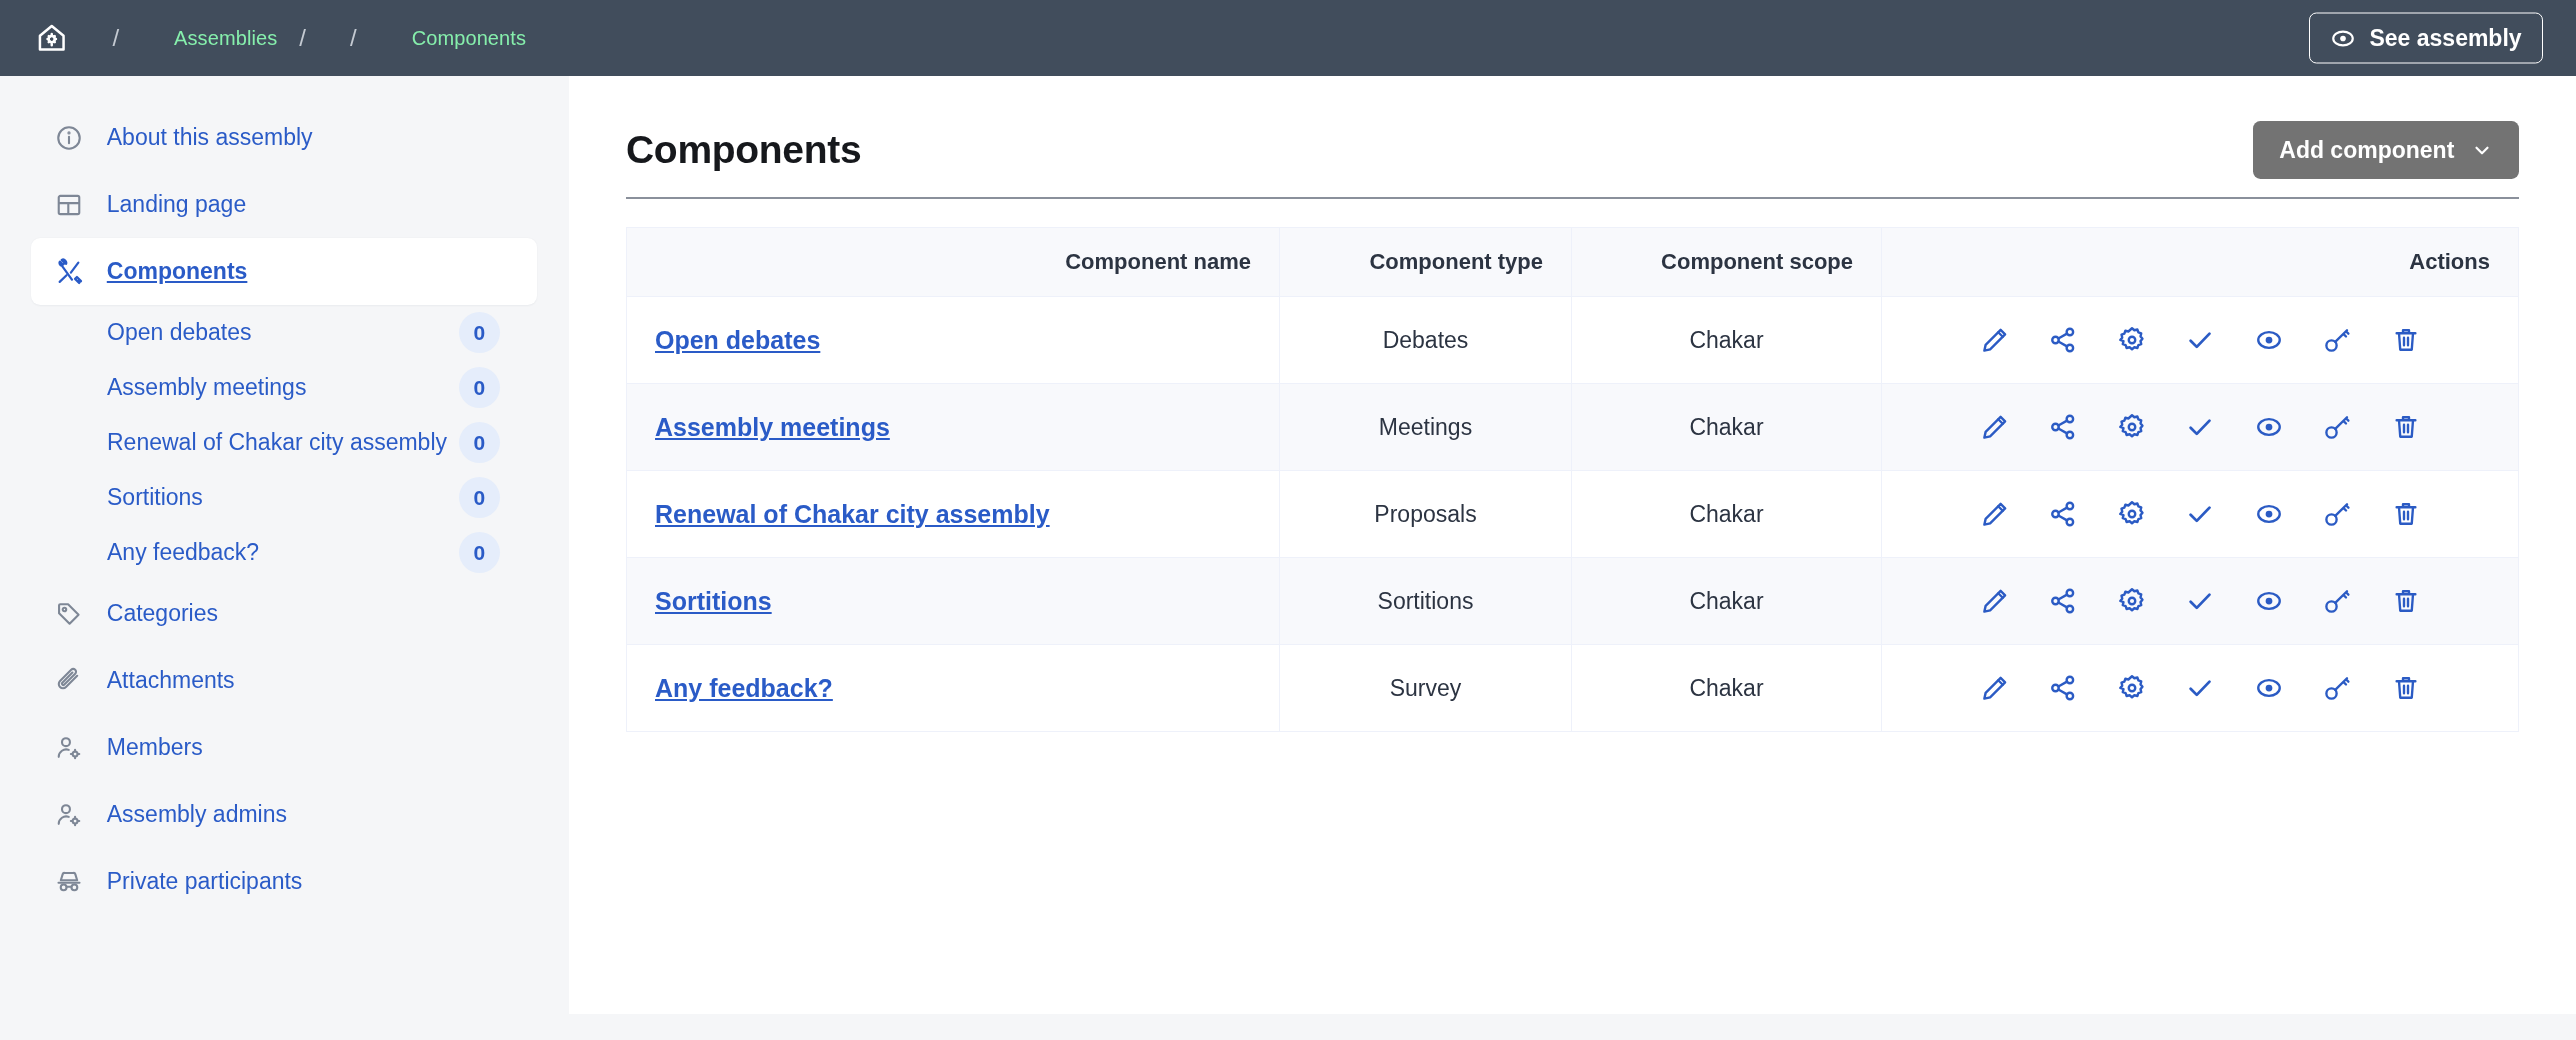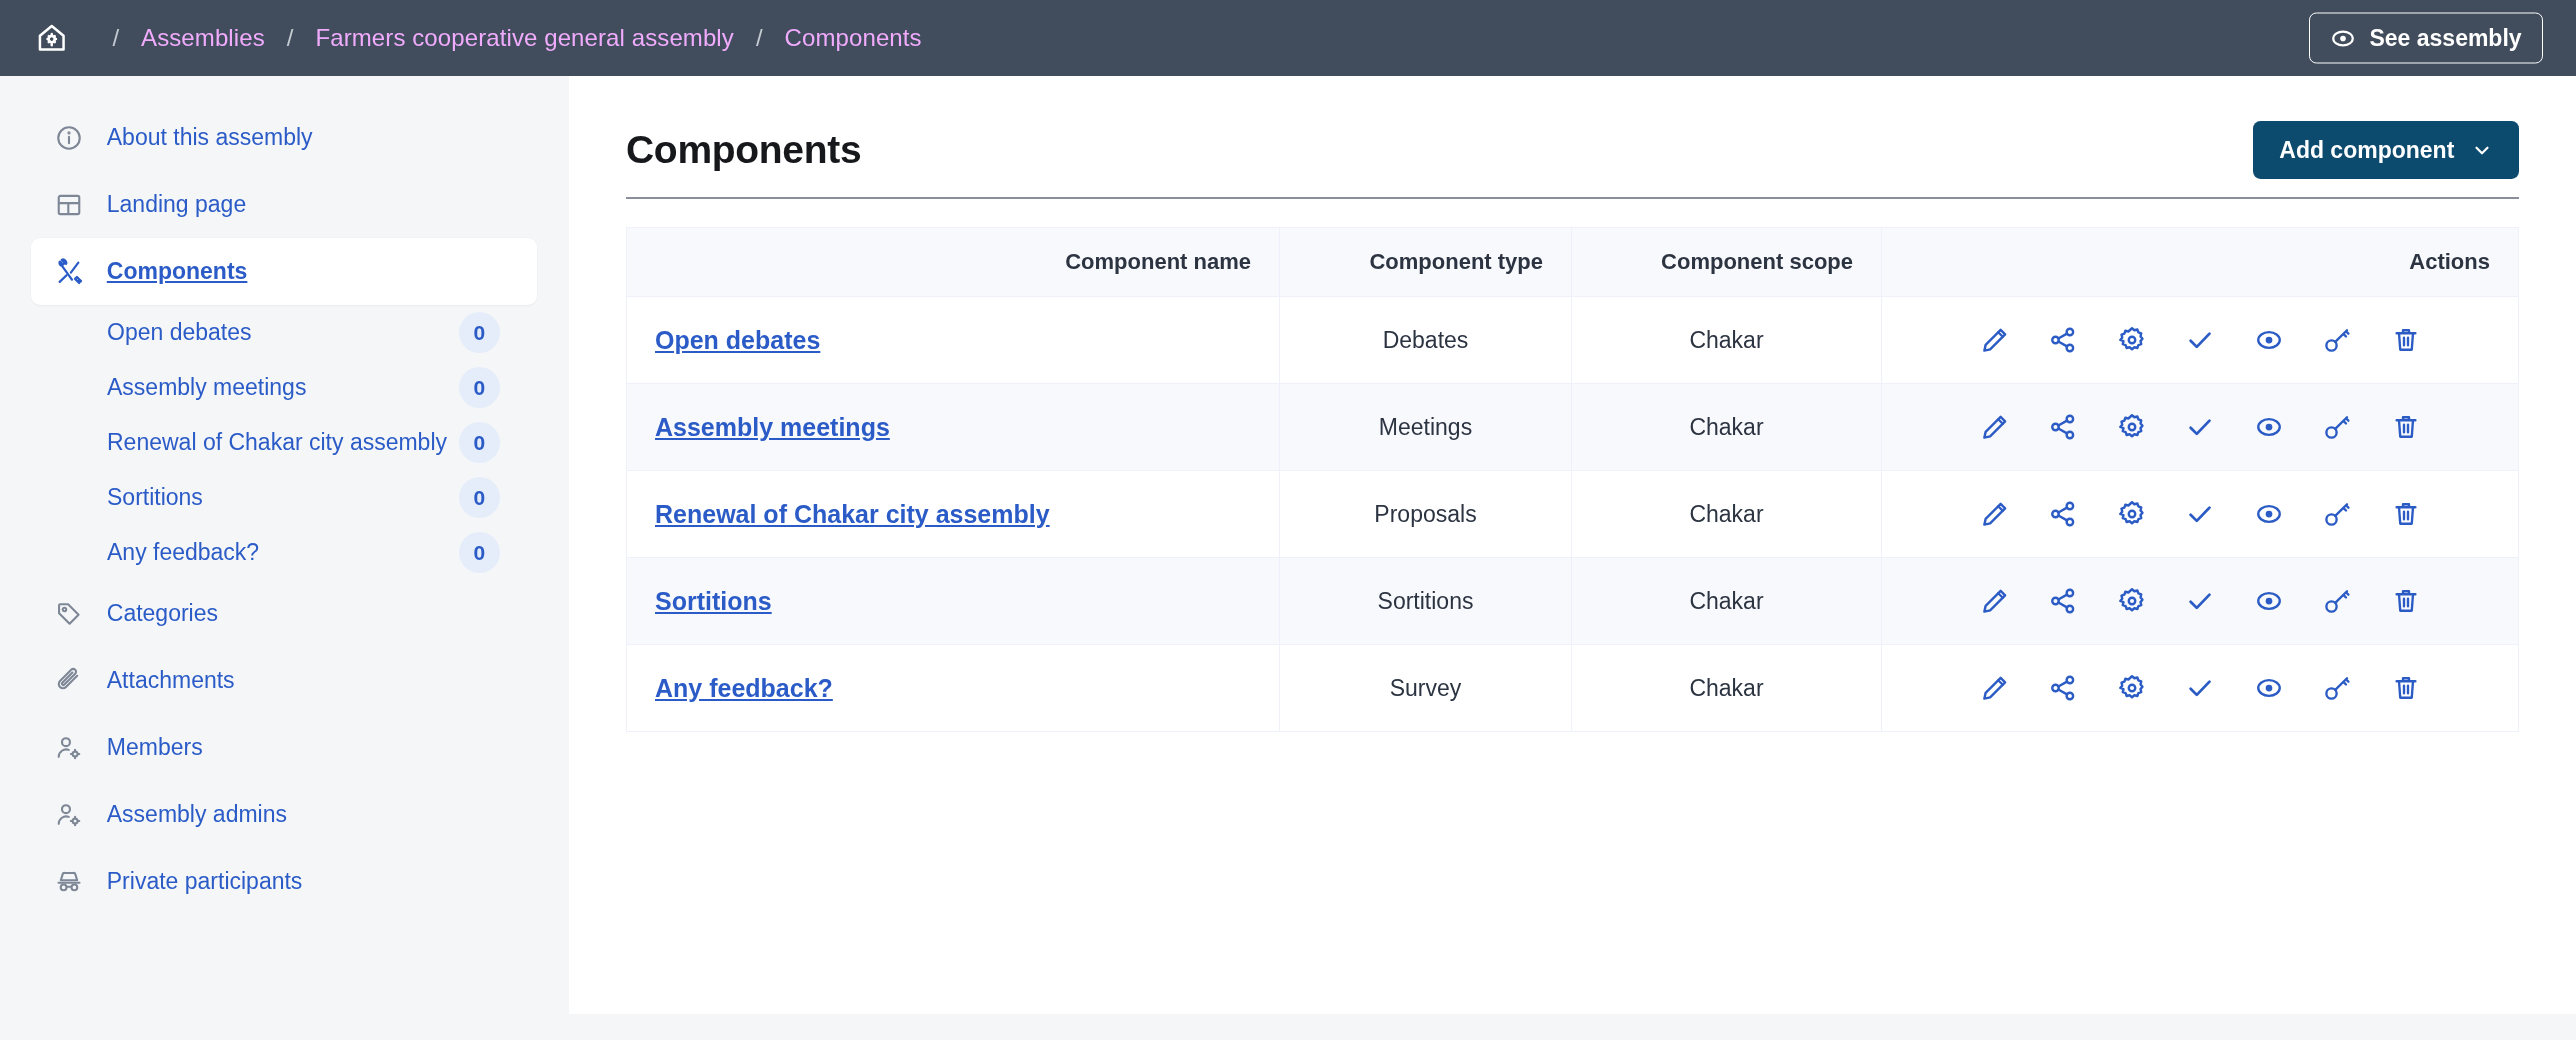--- a/index.html
+++ b/index.html
@@ -15,22 +15,22 @@
     position: absolute; top: 0; left: 0;
     width: 2576px; height: 76px;
     background: #414d5c;
     display: flex; align-items: center;
     padding: 0 33px;
   }
   .crumbs { display: flex; align-items: center; gap: 0; }
   .home-icon { display: flex; align-items: center; justify-content: center;
                width: 37px; height: 37px; margin-right: 20.4px; }
   .crumb {
-    color: #f0abfc; font-size: 24px; letter-spacing: 0.1px;
-    text-decoration: none; white-space: nowrap;
+    color: #86efac; font-size: 20px; letter-spacing: 0.1px;
+    text-decoration: none; white-space: nowrap; margin-left: 33px;
   }
   .crumb-sep {
     color: #c4cad2; font-size: 24px; padding: 0 22px; user-select: none;
   }
   .see-assembly {
     position: absolute; right: 33px; top: 50%; transform: translateY(-50%);
     display: flex; align-items: center; gap: 13px;
     border: 1.9px solid #ffffff; border-radius: 7.4px;
     background: transparent; color: #ffffff;
     font-size: 23px; font-weight: 700;
@@ -96,21 +96,21 @@
     padding: 44px 57px 0 57px;
     height: 104px;
   }
   .page-title {
     font-size: 39px; font-weight: 700; color: #16181c;
     letter-spacing: -0.3px;
   }
   .add-component {
     margin-left: auto;
     display: flex; align-items: center; gap: 16.7px;
-    background: #0c4a6e; color: #fff;
+    background: #737373; color: #fff;
     border: none; border-radius: 7.4px;
     font-size: 23px; font-weight: 700;
     padding: 15.7px 26px; cursor: pointer;
     font-family: "Liberation Sans", sans-serif;
   }
   .divider {
     margin: 16.7px 57px 0 57px;
     height: 2.8px; background: #8a909b;
   }
 
@@ -161,21 +161,20 @@
     <span class="home-icon">
       <svg width="31.5" height="31.5" viewBox="0 0 24 24" fill="none" stroke="#ffffff" stroke-width="1.9" stroke-linecap="round" stroke-linejoin="round">
         <path d="M3 10.5 12 3l9 7.5V21H3z"></path>
         <circle cx="12" cy="13" r="2.4"></circle>
         <path d="M12 9.2v1M12 16.8v1M8.8 13h1M14.2 13h1M9.7 10.7l.7.7M13.6 14.6l.7.7M14.3 10.7l-.7.7M10.4 14.6l-.7.7"></path>
       </svg>
     </span>
     <span class="crumb-sep">/</span>
     <a class="crumb">Assemblies</a>
     <span class="crumb-sep">/</span>
-    <a class="crumb">Farmers cooperative general assembly</a>
     <span class="crumb-sep">/</span>
     <a class="crumb">Components</a>
   </div>
 
   <button class="see-assembly">
     <span style="display:flex;align-items:center;">
       <svg width="26" height="26" viewBox="0 0 24 24" fill="none" stroke="#ffffff" stroke-width="2" stroke-linecap="round" stroke-linejoin="round">
         <ellipse cx="12" cy="12" rx="9" ry="6.4"></ellipse>
           <circle cx="12" cy="12" r="2.6" fill="#ffffff" stroke="none"></circle>
       </svg>

